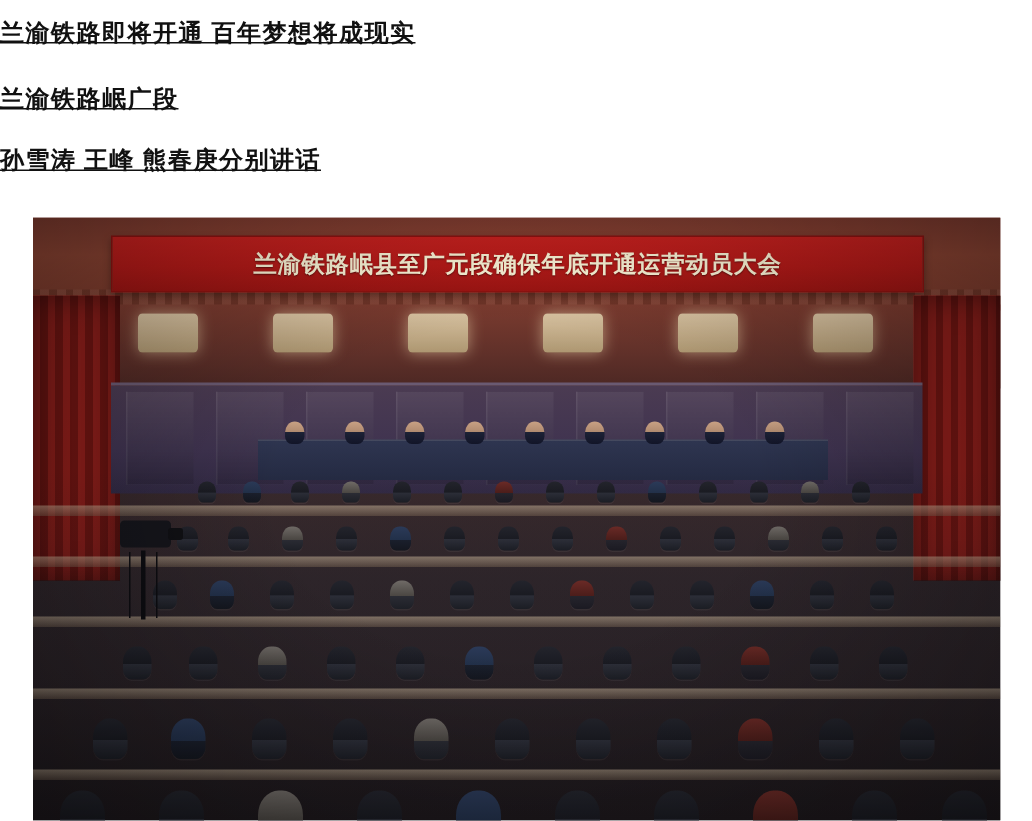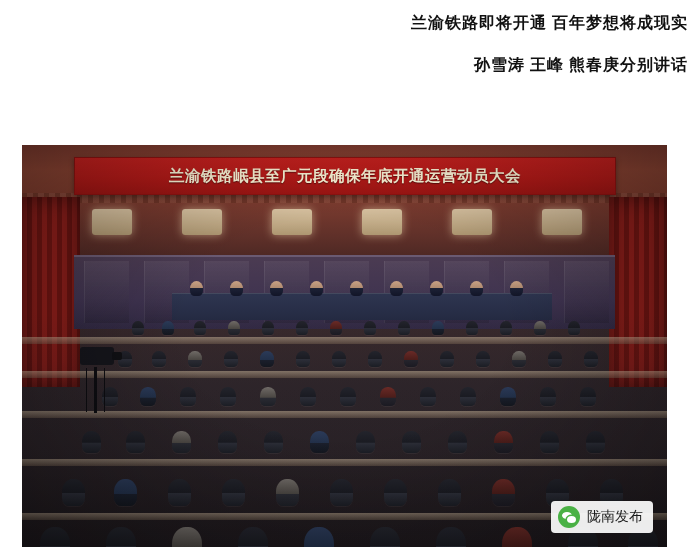--- a/index.html
+++ b/index.html
@@ -18,21 +18,22 @@
 
   .page {
     position: relative;
     width: 688px;
     height: 547px;
     background: #ffffff;
   }
 
   .headline-block {
     padding-top: 8px;
-    text-align: right;
+    text-align: left;
+    text-decoration: underline;
   }
   .headline {
     font-family: "Liberation Serif", serif;
     font-weight: bold;
     font-size: 16px;
     letter-spacing: 1px;
     color: #111111;
     line-height: 1.1;
   }
   .headline.h-main { margin: 6px 0 0 0; }
@@ -244,20 +245,21 @@
     white-space: nowrap;
   }
 </style>
 </head>
 <body>
 
 <div class="page">
 
   <div class="headline-block">
     <div class="headline h-main">兰渝铁路即将开通  百年梦想将成现实</div>
+    <div class="headline h-sub1">兰渝铁路岷广段</div>
     <div class="headline h-sub3">孙雪涛  王峰  熊春庚分别讲话</div>
   </div>
 
   <div class="photo-wrap">
     <div class="photo">
 
       <div class="wall-top"></div>
 
       <div class="banner">
         <span class="banner-text">兰渝铁路岷县至广元段确保年底开通运营动员大会</span>
@@ -401,19 +403,15 @@
 
       <div class="camera">
         <div class="body"></div>
         <div class="lens"></div>
         <div class="tripod"></div>
       </div>
 
       <div class="vignette"></div>
     </div>
 
-    <div class="wechat-badge">
-      <div class="wechat-icon"></div>
-      <div class="wechat-name">陇南发布</div>
-    </div>
   </div>
 
 </div>
 
 </body></html>

